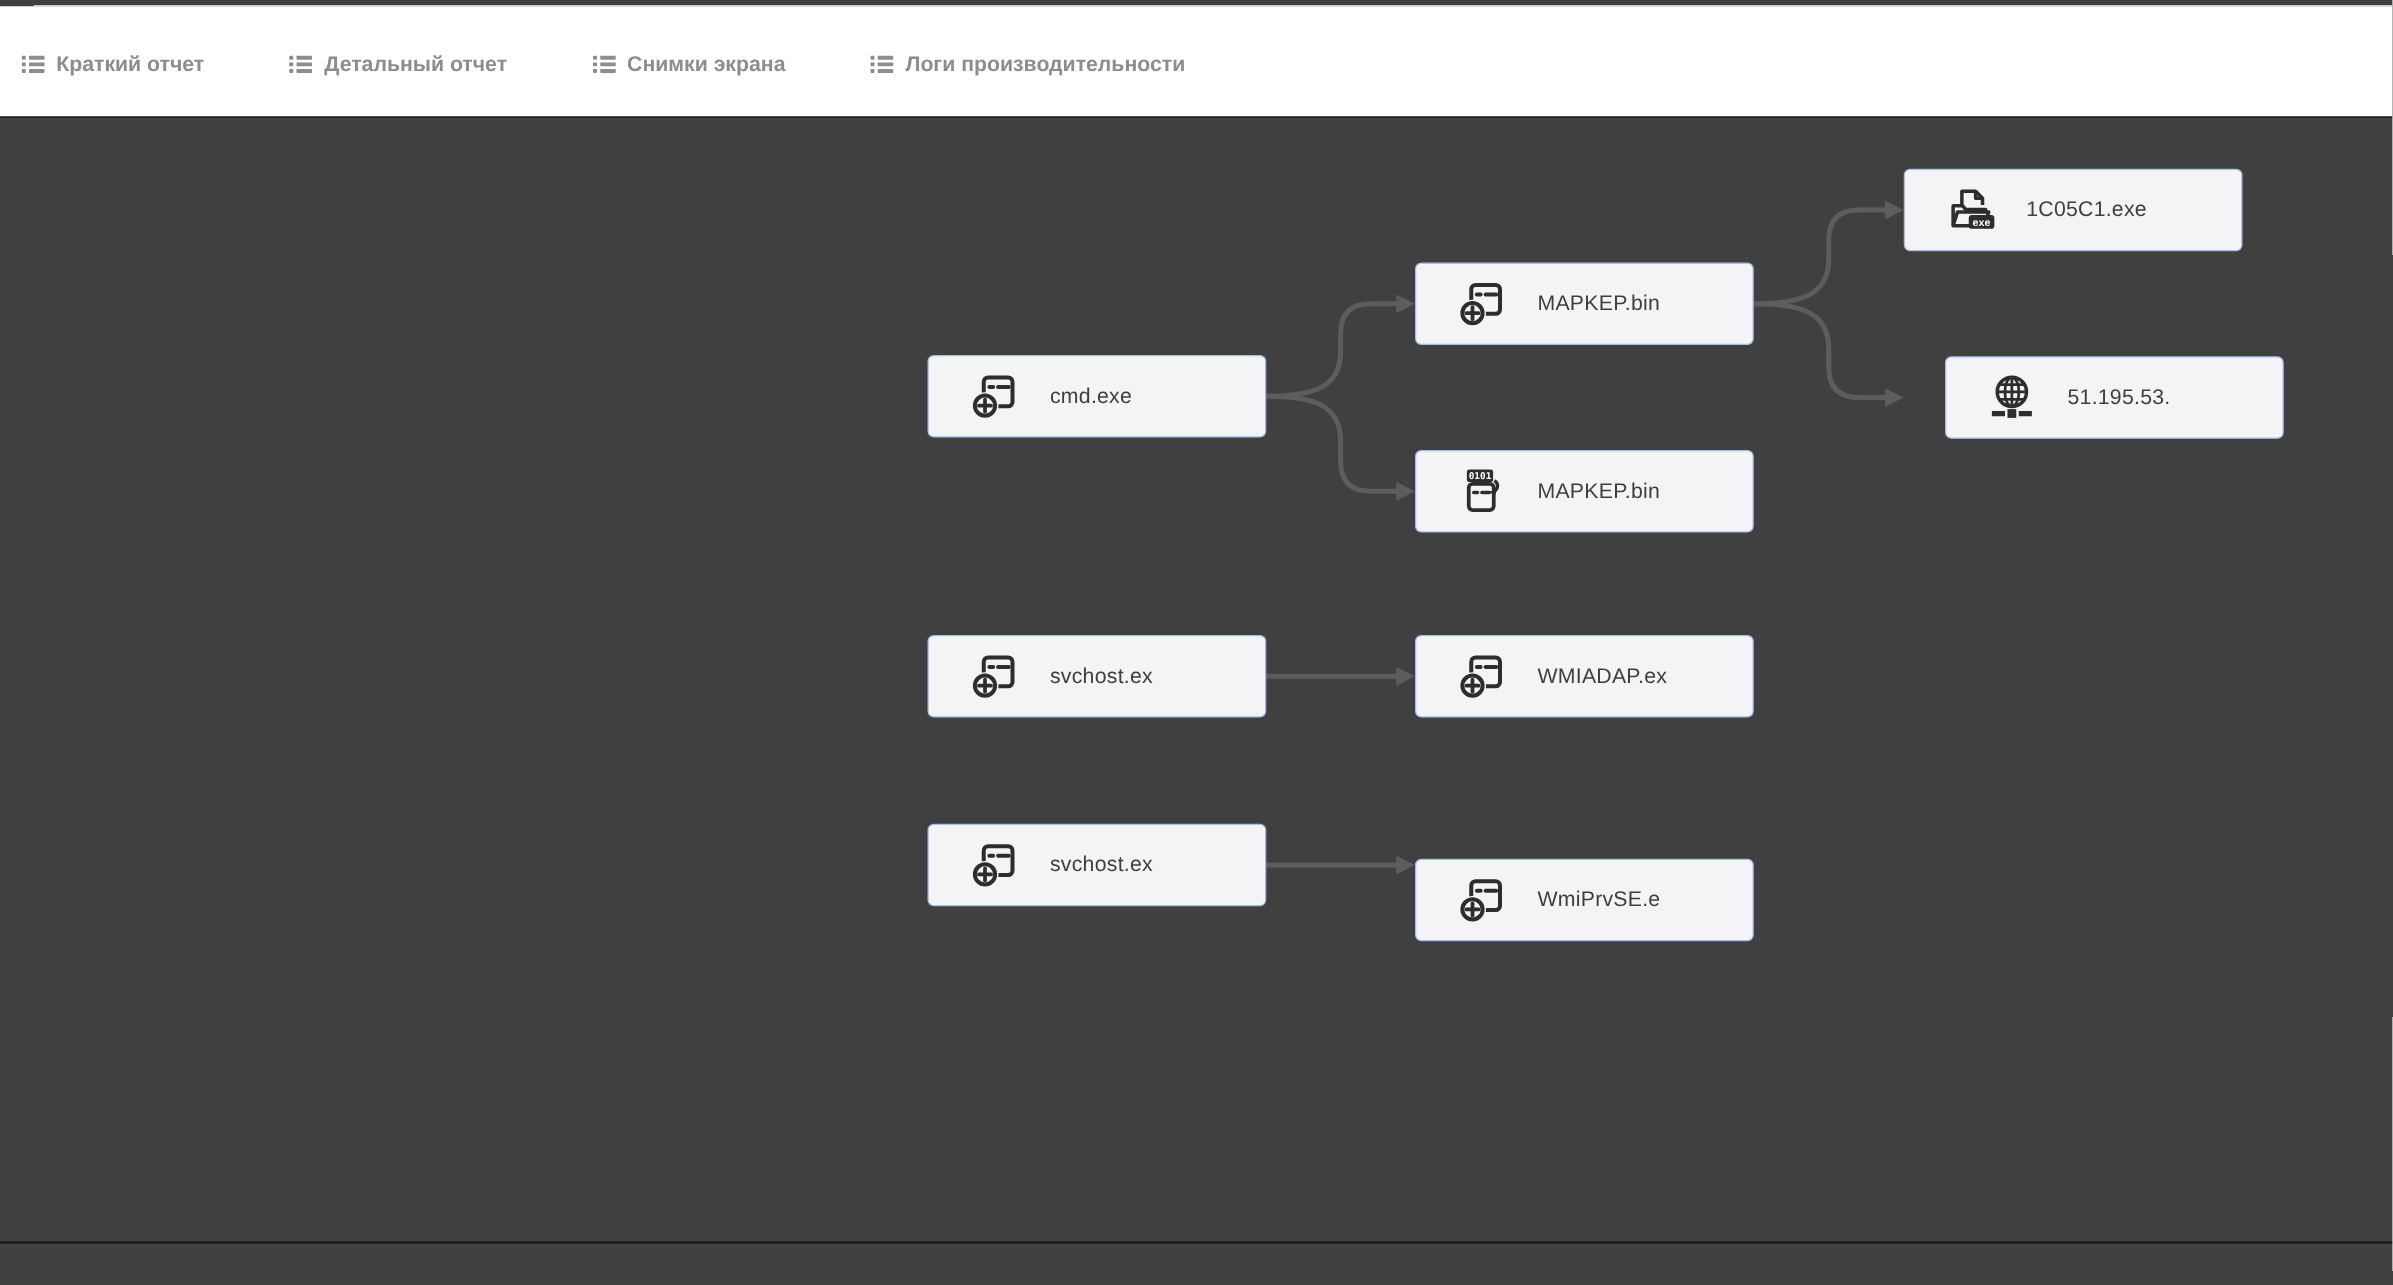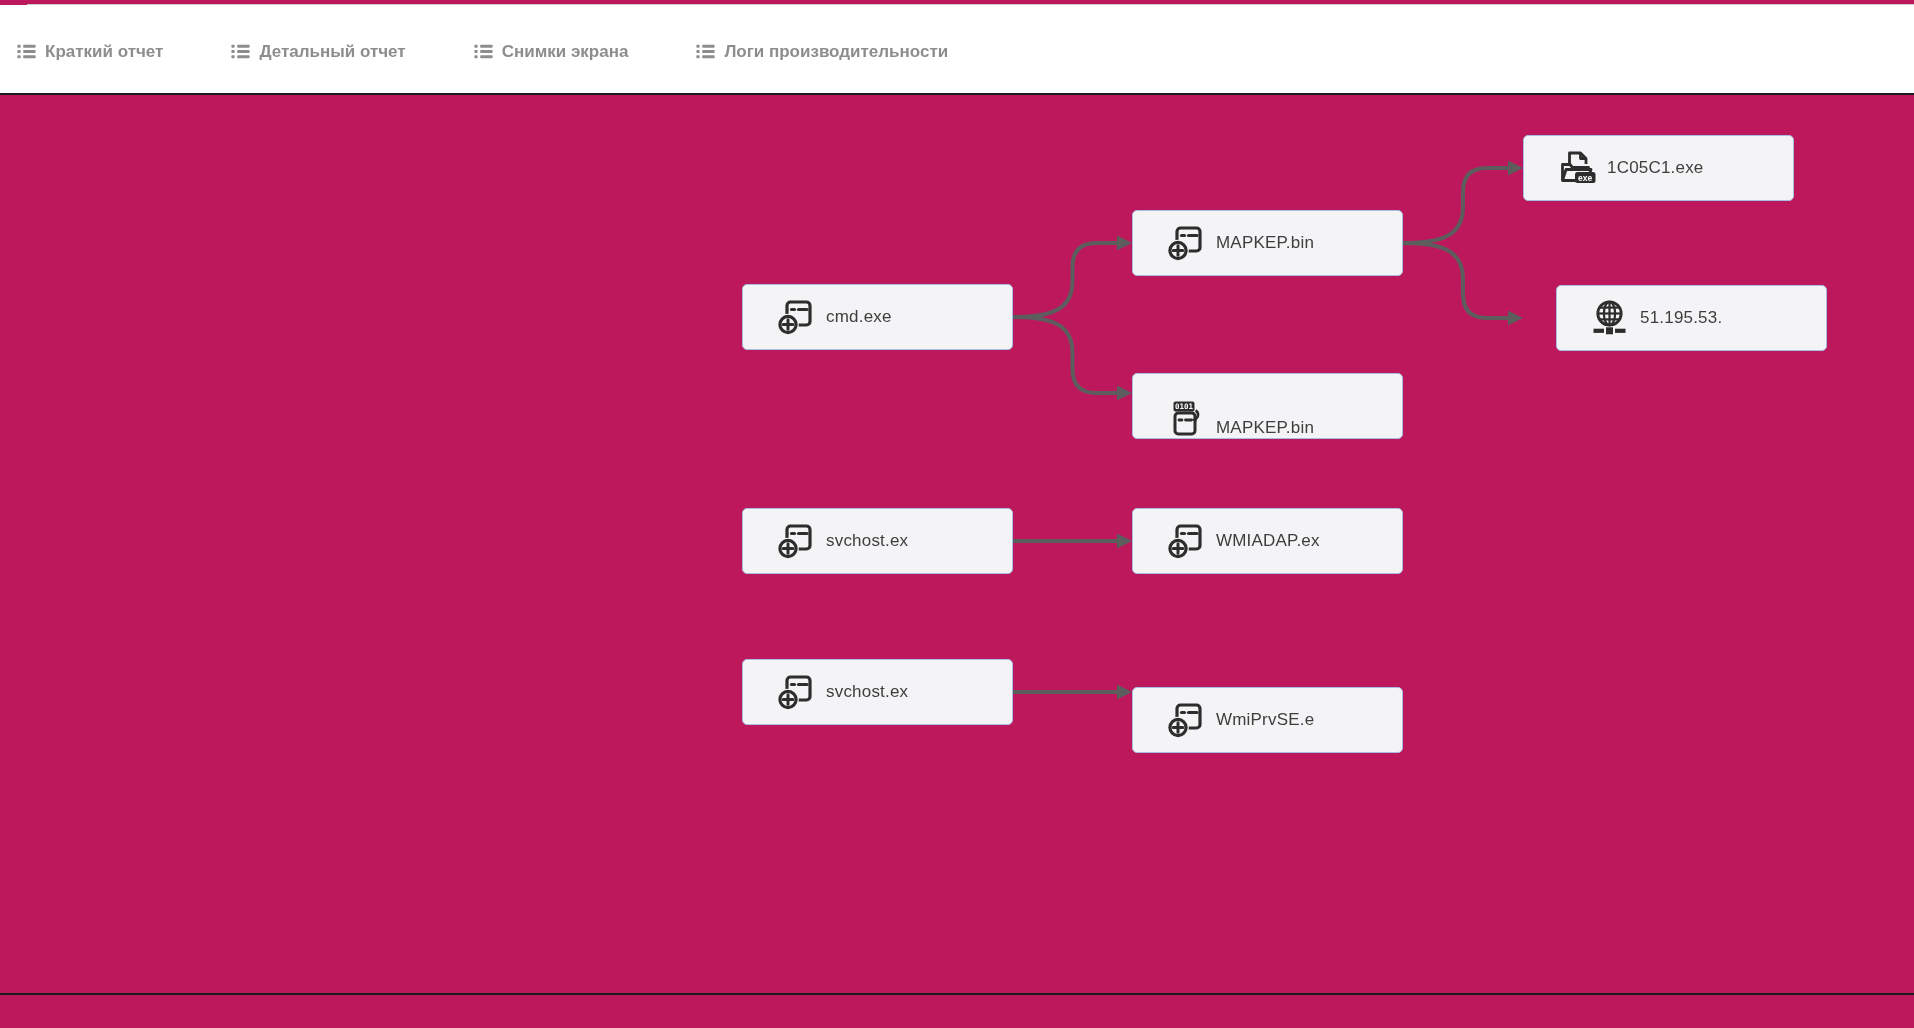--- a/index.html
+++ b/index.html
@@ -1,36 +1,36 @@
 <!DOCTYPE html>
 <html><head>
 <meta charset="utf-8">
 <style>
   * { margin:0; padding:0; box-sizing:border-box; }
   html,body { background:#fff; }
   body { font-family:"Liberation Sans","DejaVu Sans",sans-serif; }
-  .page { position:relative; width:1914px; height:1028px; background:#be185d; overflow:hidden; }
+  .page { position:relative; width:1914px; height:1028px; background:#404040; overflow:hidden; }
 
   .top-line { position:absolute; top:4px; left:27px; right:0; height:1px; background:#cccccc; }
 
   .tabbar { position:absolute; top:5px; left:0; right:0; height:90px;
             display:flex; align-items:center; background:#fff;
             border-bottom:2px solid #1b1b1b; }
   .tab { height:100%; display:flex; align-items:center; gap:9px;
          padding:10px 34px 0 34px; font-size:17px; font-weight:600; color:#8d8d8d;
          border-bottom:5px solid transparent; cursor:pointer; white-space:nowrap; }
   .tab:first-child { padding-left:17px; }
   .tab.active { color:#242424; border-bottom-color:#3a41a2; }
   .tab svg { display:block; }
 
   .graph { position:absolute; top:97px; left:0; width:1914px; height:931px; }
   .edges { position:absolute; top:0; left:0; width:100%; height:100%; }
 
   .node { position:absolute; width:271px; height:66px; display:flex; align-items:center;
-          gap:10px; padding-left:33px; background:#f4f4f6;
+          gap:24px; padding-left:33px; background:#f4f4f6;
           border:1.5px solid #a6bee6; border-radius:5px; cursor:pointer; }
   .node-icon { flex:0 0 auto; width:40px; height:38px; }
   .node-icon svg { display:block; width:100%; height:100%; }
   .node-label { font-size:17px; color:#3e3e3e; letter-spacing:.2px; }
 
   .bottom-line { position:absolute; top:993px; left:0; right:0; height:2px; background:#1b1b1b; }
 </style>
 </head>
 <body>
 
@@ -181,21 +181,21 @@
     </g>
     <g stroke="#2d2d2d" stroke-width="4.2">
       <line x1="3.5" y1="31.8" x2="14" y2="31.8"></line>
               <line x1="25" y1="31.8" x2="35.5" y2="31.8"></line>
     </g>
     <rect x="16" y="28.3" width="7" height="7" fill="#2d2d2d"></rect>
           </svg>
         </span>
     <span class="node-label">51.195.53.</span>
       </div>
-      <div class="node" style="left: 1132px; top: 276px; align-items: flex-end;">
+      <div class="node" style="left: 1132px; top: 263px;">
         <span class="node-icon">
           <svg viewBox="0 0 40 38">
     <path d="M 29.5 10.5 C 33 12.5 33 17 29 19.5" fill="none" stroke="#2d2d2d" stroke-width="2.6"></path>
     <path d="M 31.5 17 L 30 22.5 L 25.5 19.5 Z" fill="#2d2d2d"></path>
     <g fill="none" stroke="#2d2d2d" stroke-width="3" stroke-linejoin="round">
       <rect x="9" y="13" width="20" height="21" rx="3.2"></rect>
     </g>
     <g stroke="#2d2d2d" stroke-width="2.8" stroke-linecap="round">
       <line x1="13" y1="20" x2="16" y2="20"></line>
               <line x1="19.5" y1="20" x2="25.5" y2="20"></line>

